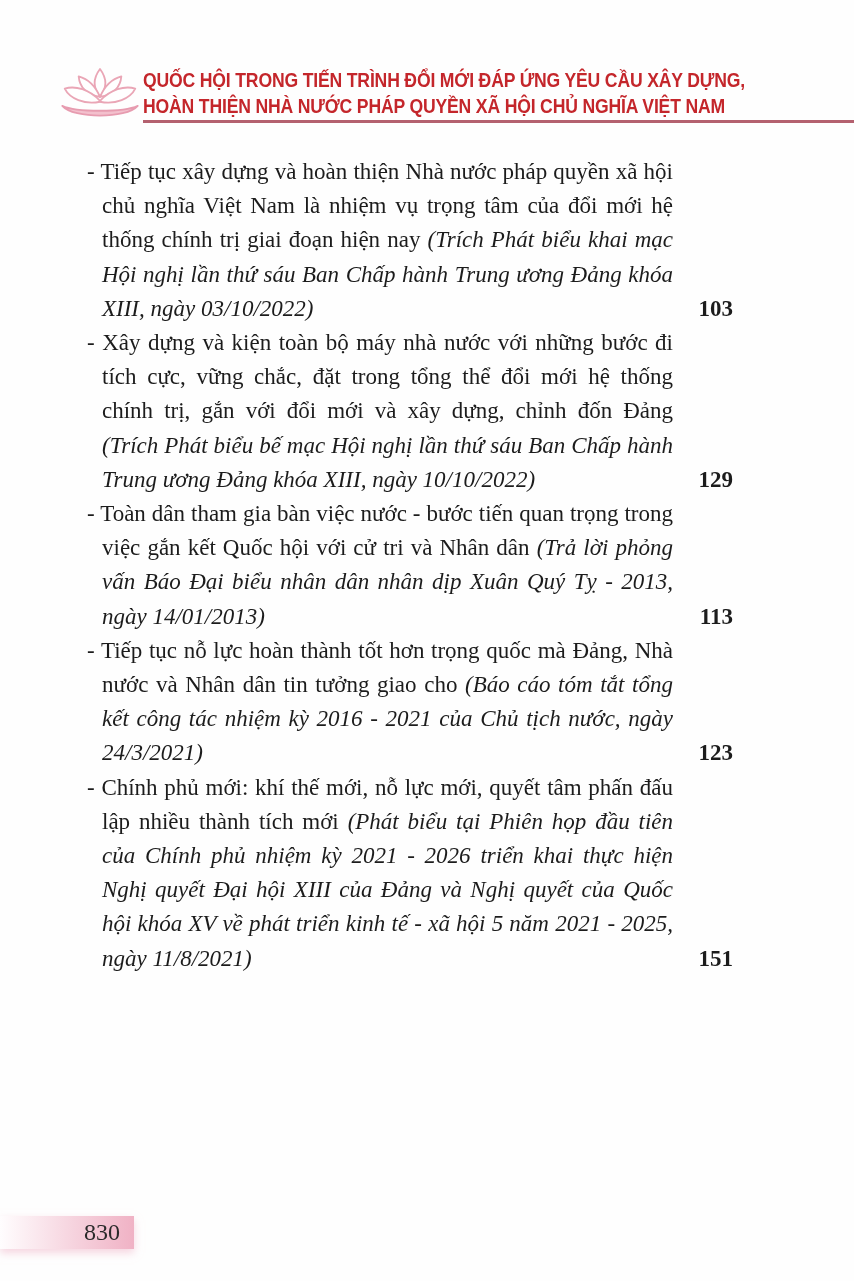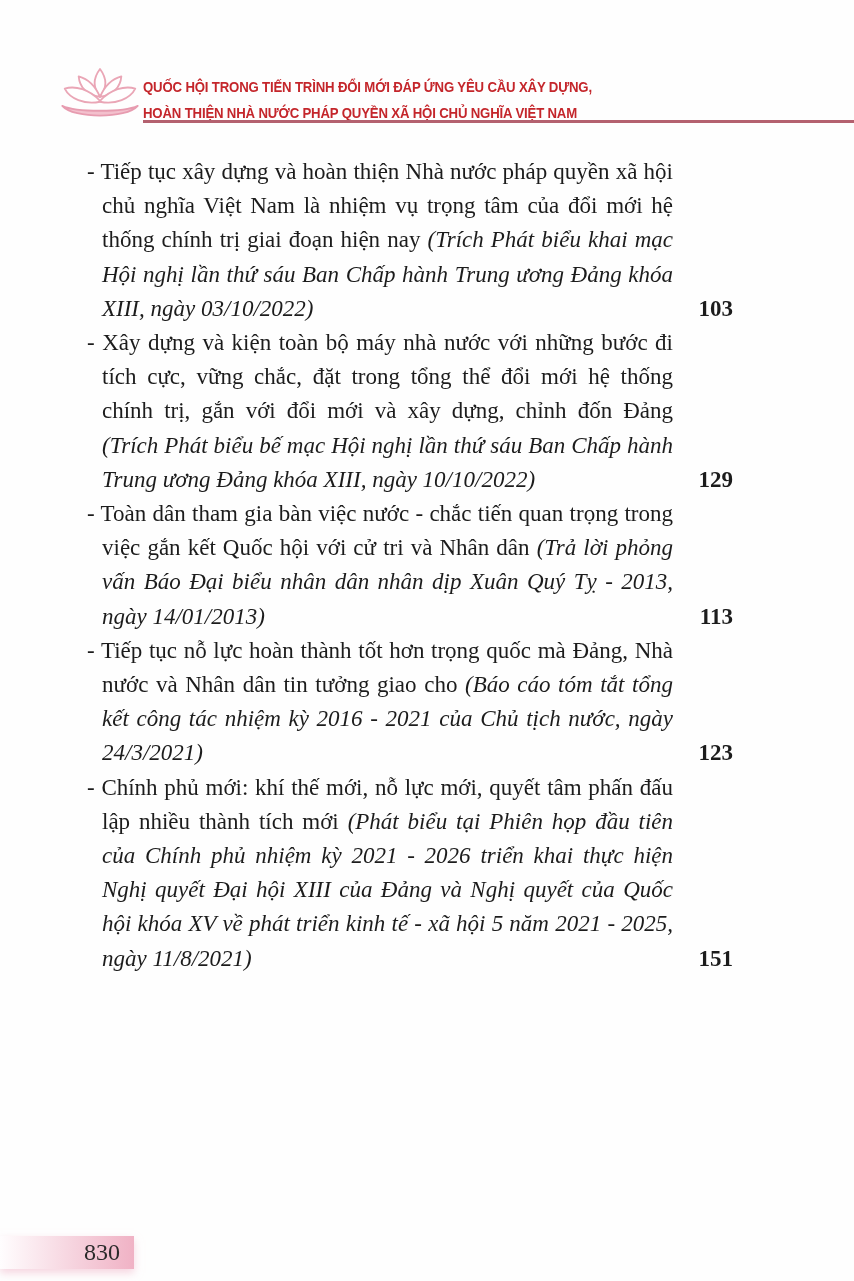--- a/index.html
+++ b/index.html
@@ -6,23 +6,23 @@
   body{
     width:854px;height:1281px;position:relative;overflow:hidden;
     background:#fefefe;
     font-family:"Liberation Serif", serif;
     color:#1c1c1c;
   }
   
   .header{position:absolute;left:0;top:0;width:854px;height:140px;}
   .logo{position:absolute;left:54px;top:64px;width:92px;height:64px;}
   .header-titles{
-    position:absolute;left:143px;top:74px;width:700px;
+    position:absolute;left:143px;top:67px;width:700px;
     font-family:"Liberation Sans", sans-serif;
-    font-weight:700;font-size:15px;line-height:26px;
+    font-weight:700;font-size:20px;line-height:26px;
     letter-spacing:-0.2px;white-space:nowrap;
   }
   .header-titles .tline{display:inline-block;transform:scaleX(0.88);transform-origin:left center;}
   .header-rule{position:absolute;left:143px;top:120px;width:711px;height:3px;}
   
   .toc{position:absolute;left:87px;top:155px;width:646px;}
   .toc-entry{
     position:relative;
     padding-right:60px;
     font-size:23px;line-height:34.2px;
@@ -72,28 +72,28 @@
 <div class="toc" id="toc-list">
     <div class="toc-entry">
       <span class="entry-text"><span>- Tiếp tục xây dựng và hoàn thiện Nhà nước pháp quyền xã hội chủ nghĩa Việt Nam là nhiệm vụ trọng tâm của đổi mới hệ thống chính trị giai đoạn hiện nay </span><em>(Trích Phát biểu khai mạc Hội nghị lần thứ sáu Ban Chấp hành Trung ương Đảng khóa XIII, ngày 03/10/2022)</em></span>
       <span class="pagenum">103</span>
     </div>
     <div class="toc-entry">
       <span class="entry-text"><span>- Xây dựng và kiện toàn bộ máy nhà nước với những bước đi tích cực, vững chắc, đặt trong tổng thể đổi mới hệ thống chính trị, gắn với đổi mới và xây dựng, chỉnh đốn Đảng </span><em>(Trích Phát biểu bế mạc Hội nghị lần thứ sáu Ban Chấp hành Trung ương Đảng khóa XIII, ngày 10/10/2022)</em></span>
       <span class="pagenum">129</span>
     </div>
     <div class="toc-entry">
-      <span class="entry-text"><span>- Toàn dân tham gia bàn việc nước - chắc tiến quan trọng trong việc gắn kết Quốc hội với cử tri và Nhân dân </span><em>(Trả lời phỏng vấn Báo Đại biểu nhân dân nhân dịp Xuân Quý Tỵ - 2013, ngày 14/01/2013)</em></span>
+      <span class="entry-text"><span>- Toàn dân tham gia bàn việc nước - bước tiến quan trọng trong việc gắn kết Quốc hội với cử tri và Nhân dân </span><em>(Trả lời phỏng vấn Báo Đại biểu nhân dân nhân dịp Xuân Quý Tỵ - 2013, ngày 14/01/2013)</em></span>
       <span class="pagenum">113</span>
     </div>
     <div class="toc-entry">
       <span class="entry-text"><span>- Tiếp tục nỗ lực hoàn thành tốt hơn trọng quốc mà Đảng, Nhà nước và Nhân dân tin tưởng giao cho </span><em>(Báo cáo tóm tắt tổng kết công tác nhiệm kỳ 2016 - 2021 của Chủ tịch nước, ngày 24/3/2021)</em></span>
       <span class="pagenum">123</span>
     </div>
     <div class="toc-entry">
       <span class="entry-text"><span>- Chính phủ mới: khí thế mới, nỗ lực mới, quyết tâm phấn đấu lập nhiều thành tích mới </span><em>(Phát biểu tại Phiên họp đầu tiên của Chính phủ nhiệm kỳ 2021 - 2026 triển khai thực hiện Nghị quyết Đại hội XIII của Đảng và Nghị quyết của Quốc hội khóa XV về phát triển kinh tế - xã hội 5 năm 2021 - 2025, ngày 11/8/2021)</em></span>
       <span class="pagenum">151</span>
     </div>
   </div>
 
-<div class="folio-bar" style="background:linear-gradient(90deg,#fffdfe 0%,#f6d3de 55%,#f0b2c5 100%);margin-top:20px;">
+<div class="folio-bar" style="background:linear-gradient(90deg,#fffdfe 0%,#f6d3de 55%,#f0b2c5 100%);">
   <span>830</span>
 </div>
 
 </body></html>

